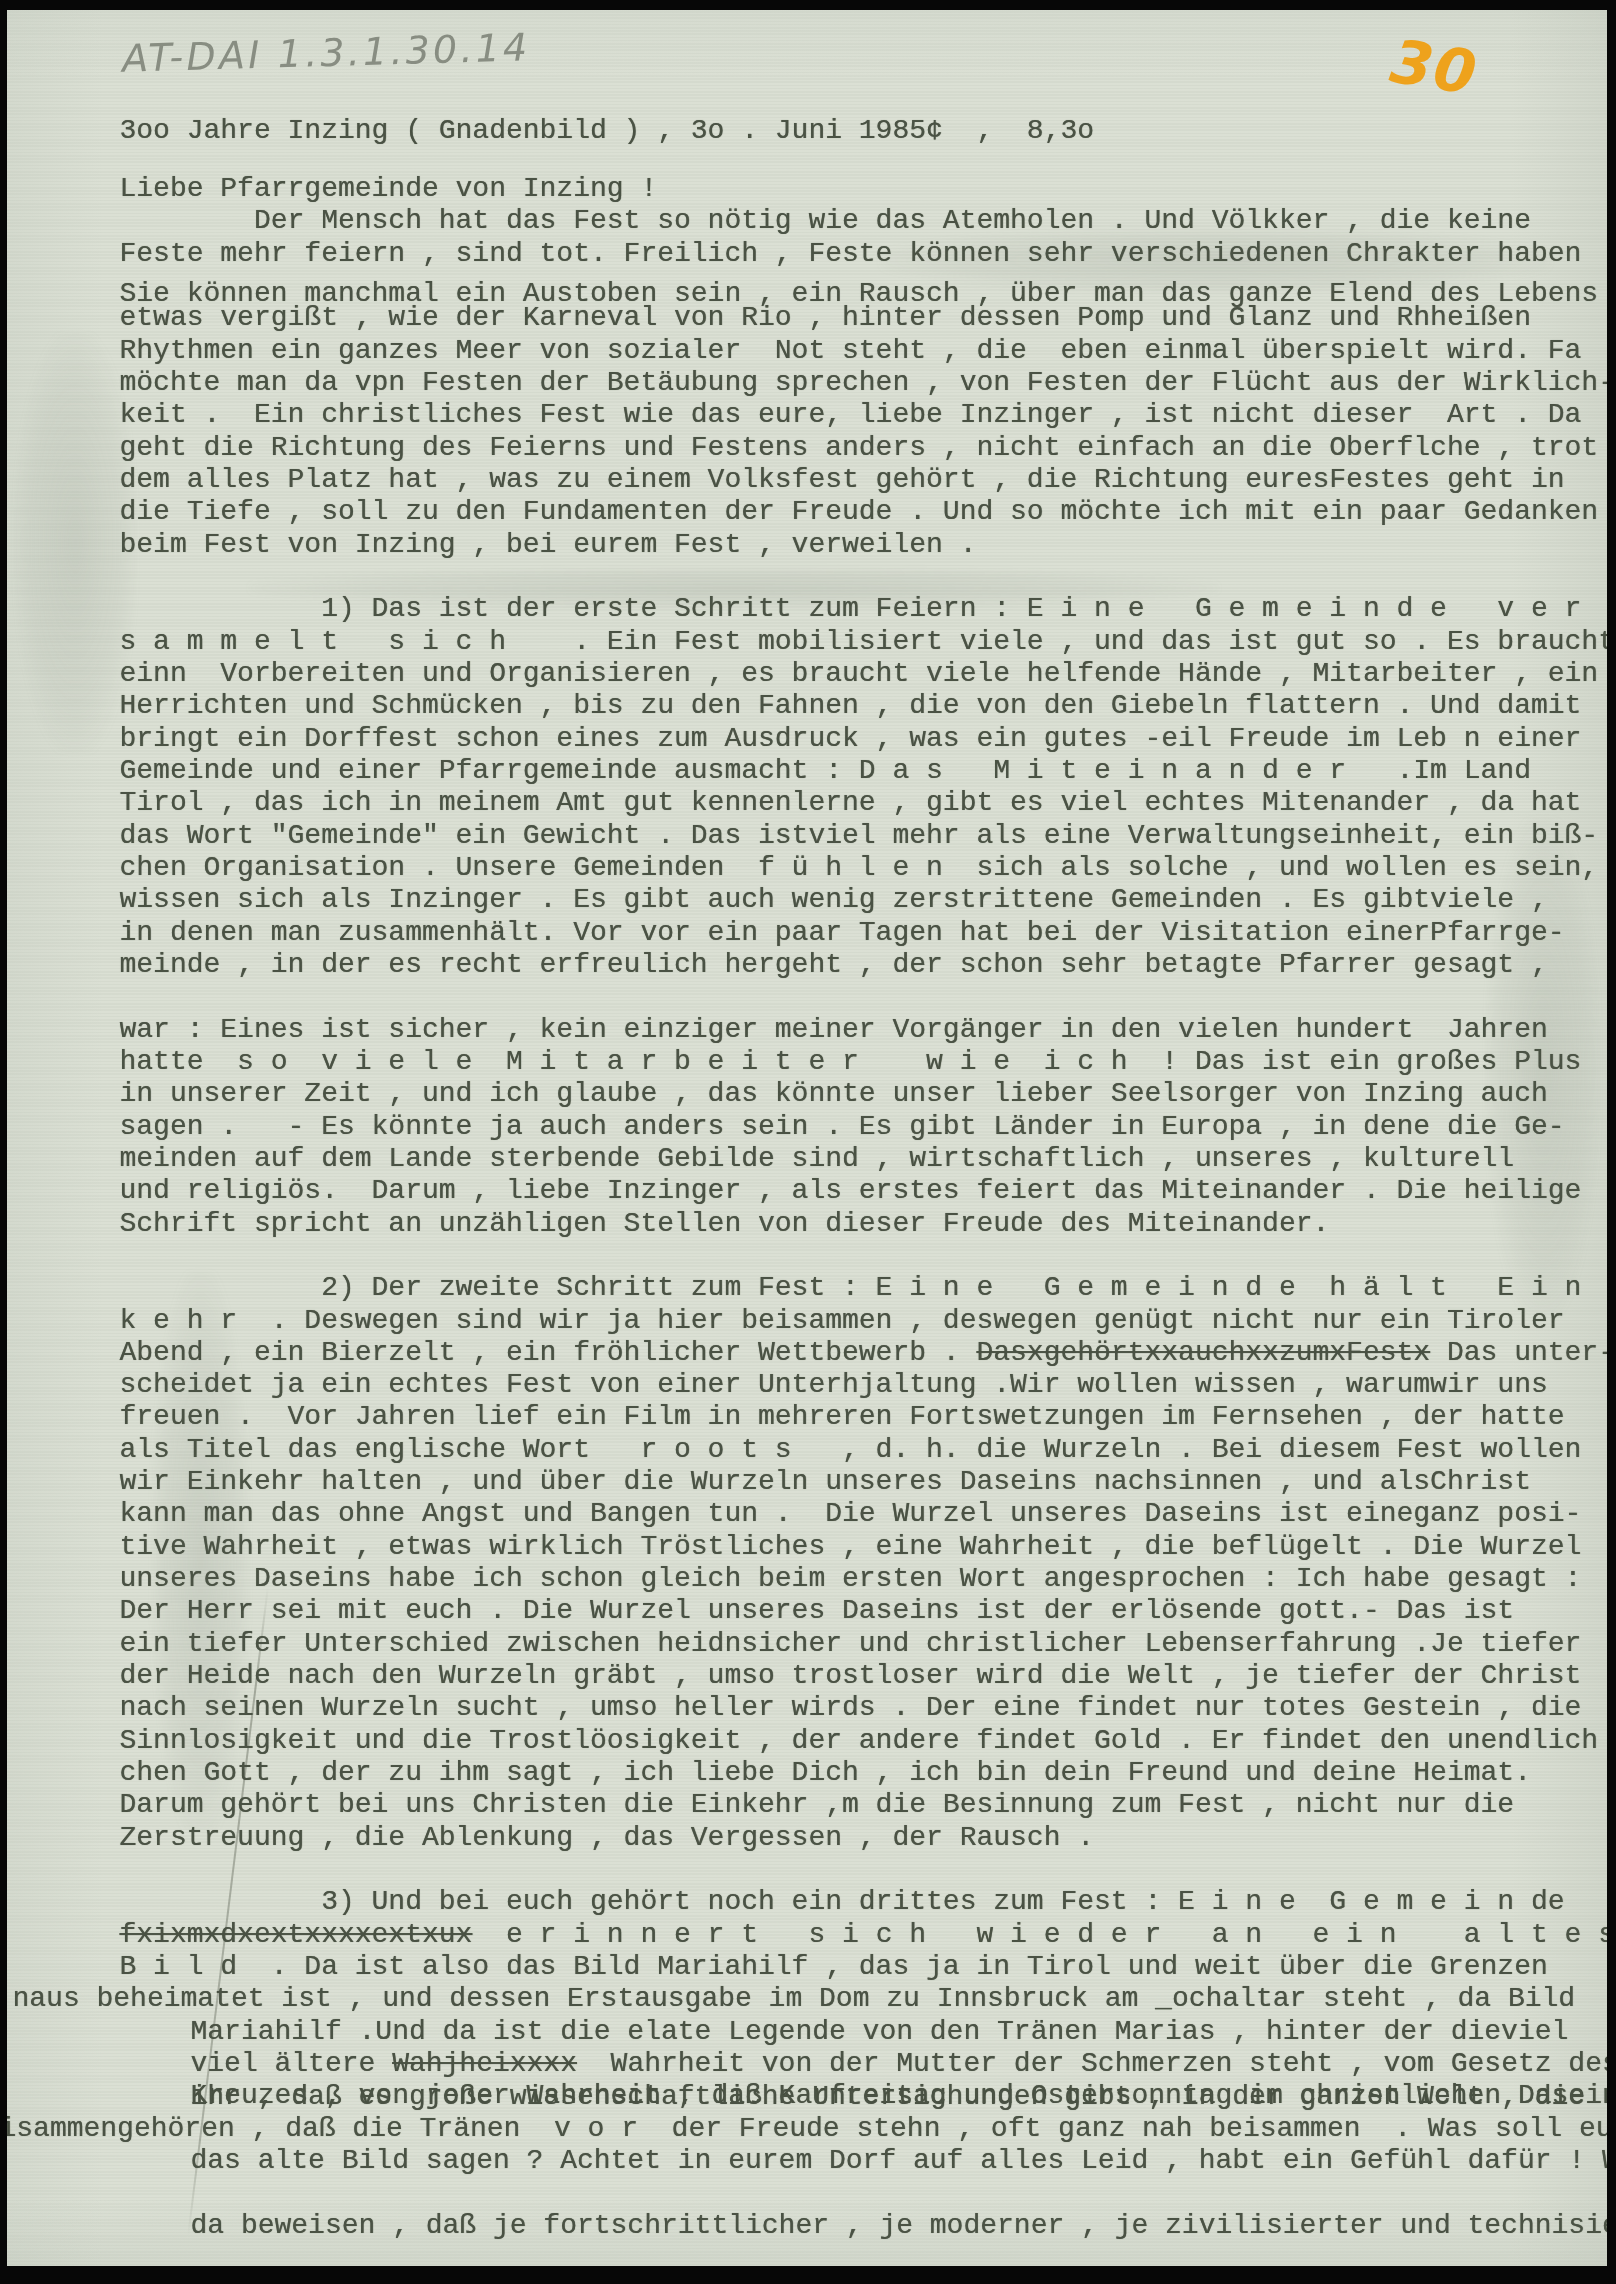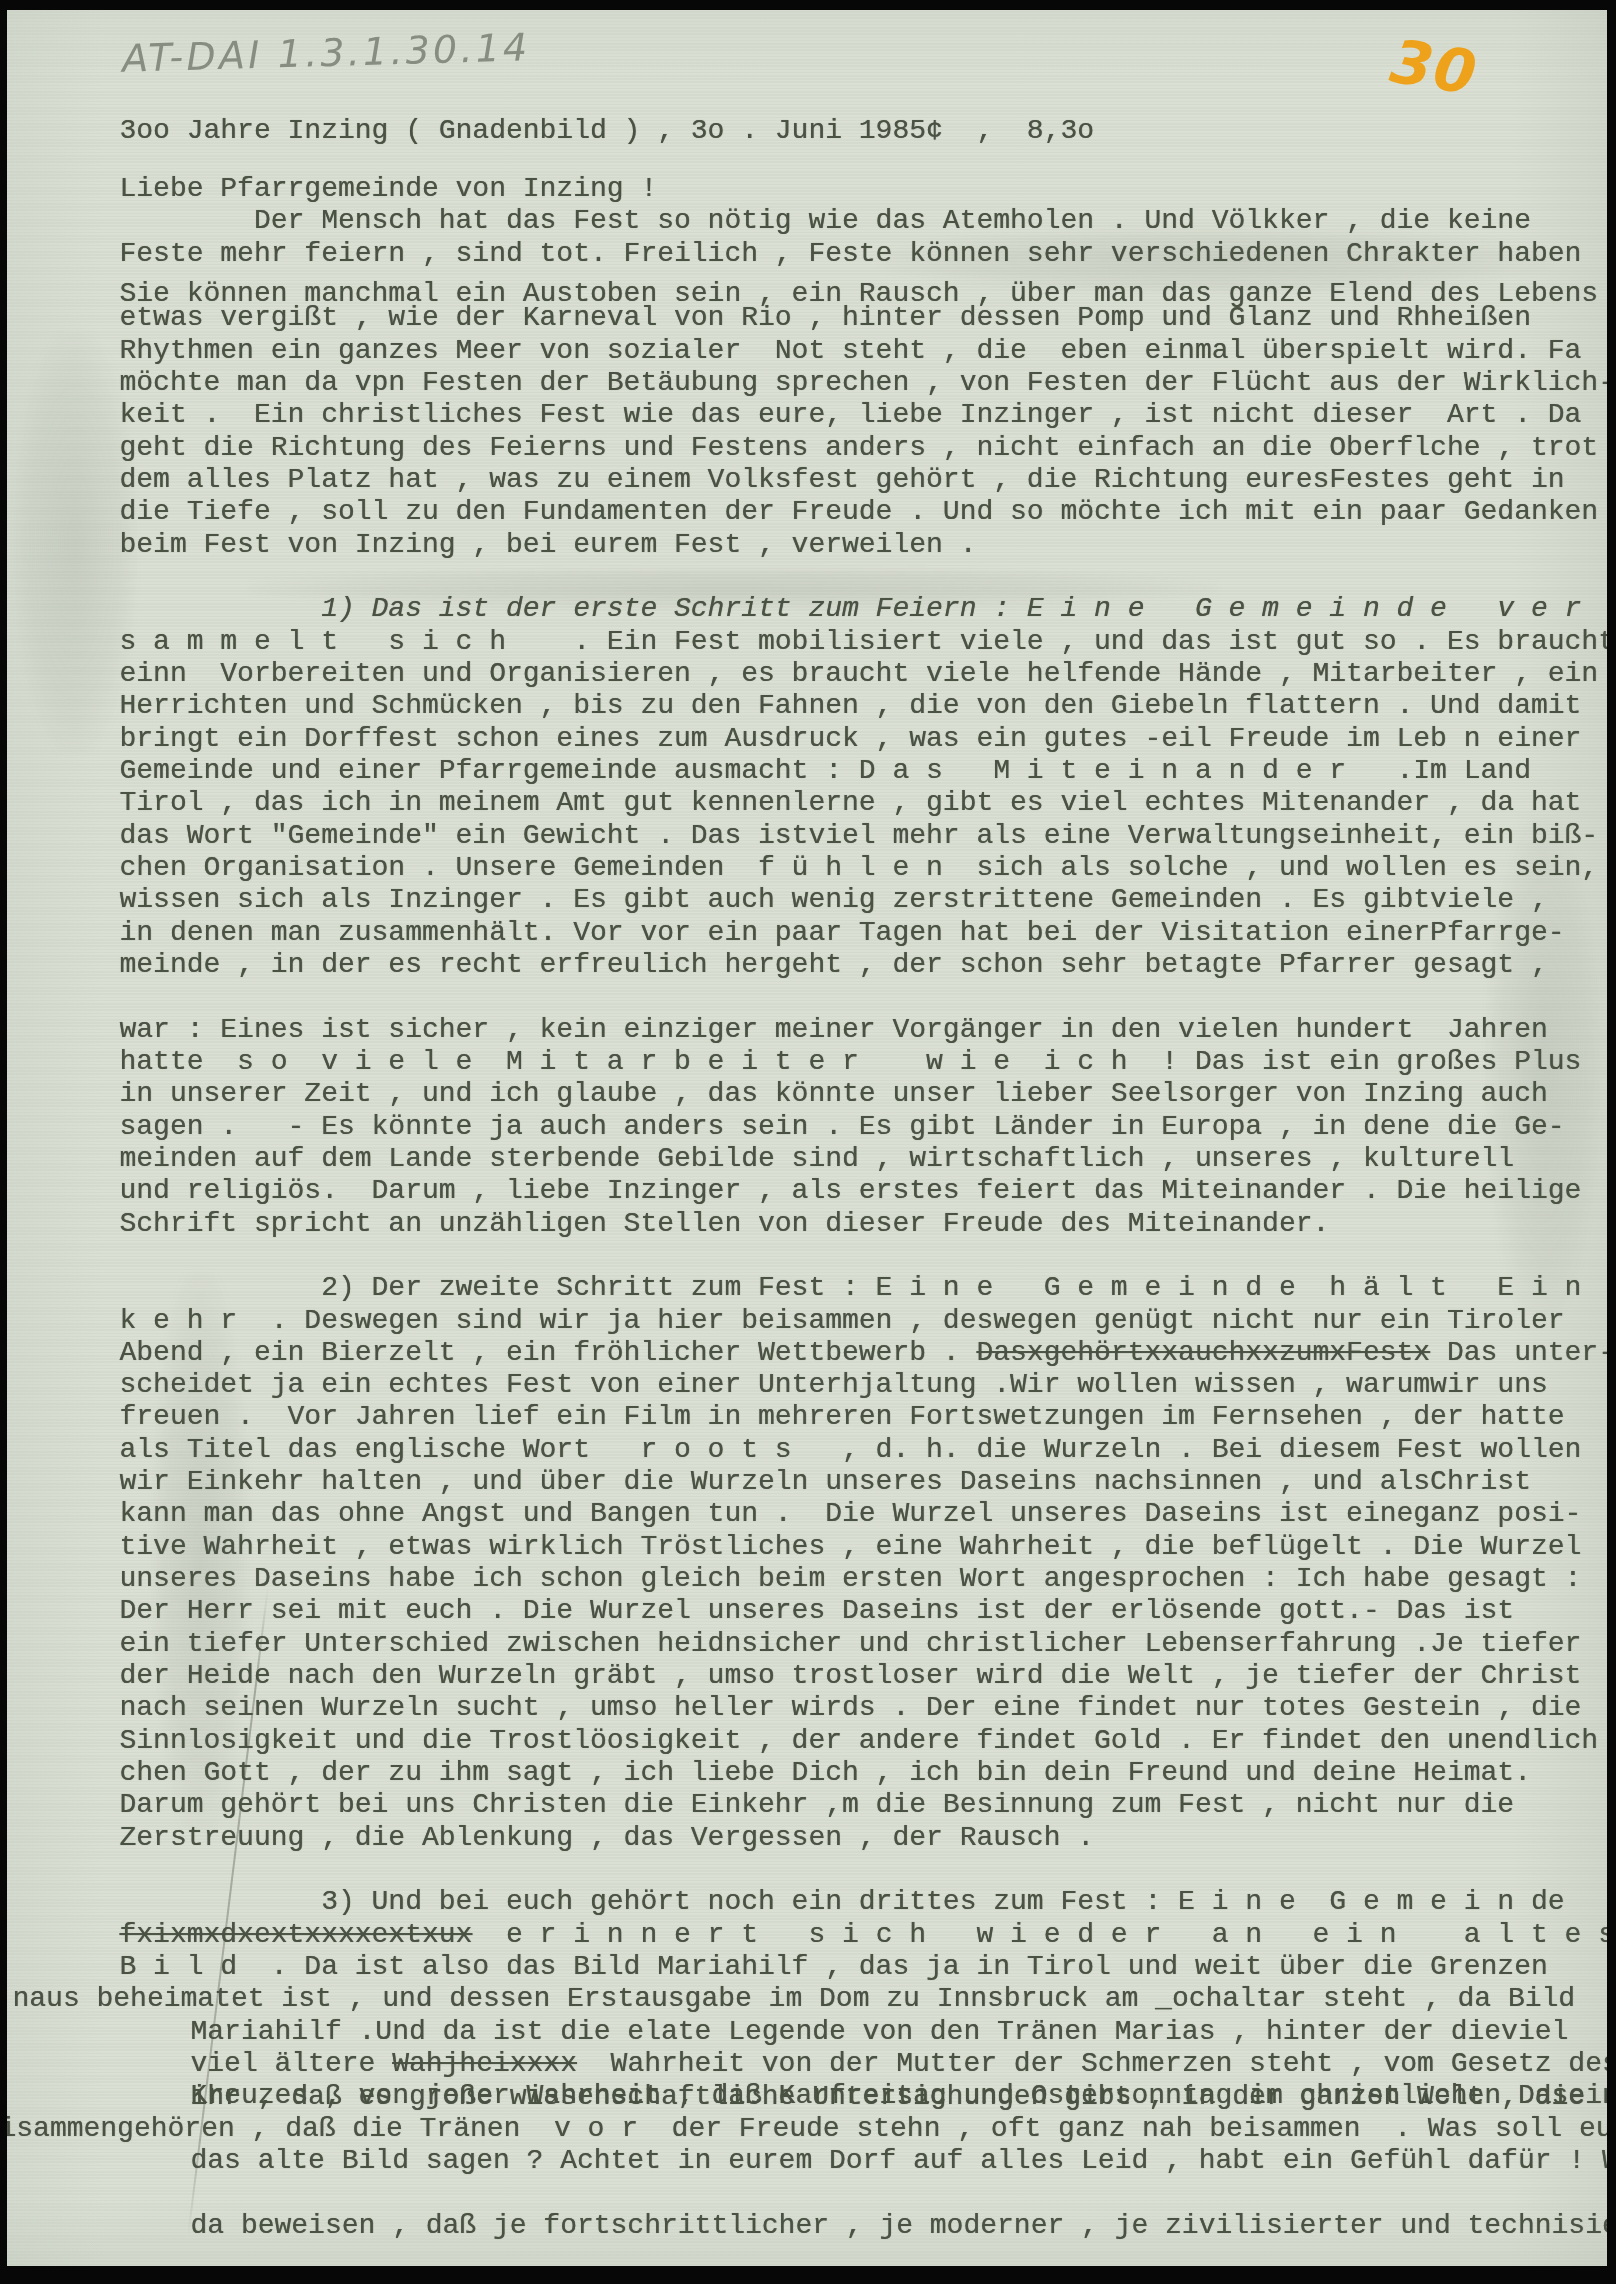--- a/index.html
+++ b/index.html
@@ -59,21 +59,21 @@
         <div class="tline" style="top: 97px; margin-top: 8px;"><span>Sie können manchmal ein Austoben sein , ein Rausch , über man das ganze Elend des Lebens</span></div>
         <div class="tline" style="top: 129px;"><span>etwas vergißt , wie der Karneval von Rio , hinter dessen Pomp und Glanz und Rhheißen</span></div>
         <div class="tline" style="top: 162px;"><span>Rhythmen ein ganzes Meer von sozialer  Not steht , die  eben einmal überspielt wird. Fa</span></div>
         <div class="tline" style="top: 194px;"><span>möchte man da vpn Festen der Betäubung sprechen , von Festen der Flücht aus der Wirklich-</span></div>
         <div class="tline" style="top: 226px;"><span>keit .  Ein christliches Fest wie das eure, liebe Inzinger , ist nicht dieser  Art . Da</span></div>
         <div class="tline" style="top: 259px;"><span>geht die Richtung des Feierns und Festens anders , nicht einfach an die Oberflche , trot</span></div>
         <div class="tline" style="top: 291px;"><span>dem alles Platz hat , was zu einem Volksfest gehört , die Richtung euresFestes geht in</span></div>
         <div class="tline" style="top: 323px;"><span>die Tiefe , soll zu den Fundamenten der Freude . Und so möchte ich mit ein paar Gedanken</span></div>
         <div class="tline" style="top: 356px;"><span>beim Fest von Inzing , bei eurem Fest , verweilen .</span></div>
         <div class="tline" style="top: 388px;"></div>
-        <div class="tline" style="top: 420px; font-style: italic;"><span>            1) Das ist der erste Schritt zum Feiern : E i n e   G e m e i n d e   v e r</span></div>
+        <div class="tline" style="top: 420px;"><span>            1) Das ist der erste Schritt zum Feiern : E i n e   G e m e i n d e   v e r</span></div>
         <div class="tline" style="top: 453px;"><span>s a m m e l t   s i c h    . Ein Fest mobilisiert viele , und das ist gut so . Es braucht</span></div>
         <div class="tline" style="top: 485px;"><span>einn  Vorbereiten und Organisieren , es braucht viele helfende Hände , Mitarbeiter , ein</span></div>
         <div class="tline" style="top: 517px;"><span>Herrichten und Schmücken , bis zu den Fahnen , die von den Giebeln flattern . Und damit</span></div>
         <div class="tline" style="top: 550px;"><span>bringt ein Dorffest schon eines zum Ausdruck , was ein gutes -eil Freude im Leb n einer</span></div>
         <div class="tline" style="top: 582px;"><span>Gemeinde und einer Pfarrgemeinde ausmacht : D a s   M i t e i n a n d e r   .Im Land</span></div>
         <div class="tline" style="top: 614px;"><span>Tirol , das ich in meinem Amt gut kennenlerne , gibt es viel echtes Mitenander , da hat</span></div>
         <div class="tline" style="top: 647px;"><span>das Wort "Gemeinde" ein Gewicht . Das istviel mehr als eine Verwaltungseinheit, ein biß-</span></div>
         <div class="tline" style="top: 679px;"><span>chen Organisation . Unsere Gemeinden  f ü h l e n  sich als solche , und wollen es sein,</span></div>
         <div class="tline" style="top: 711px;"><span>wissen sich als Inzinger . Es gibt auch wenig zerstrittene Gemeinden . Es gibtviele ,</span></div>
         <div class="tline" style="top: 744px;"><span>in denen man zusammenhält. Vor vor ein paar Tagen hat bei der Visitation einerPfarrge-</span></div>

